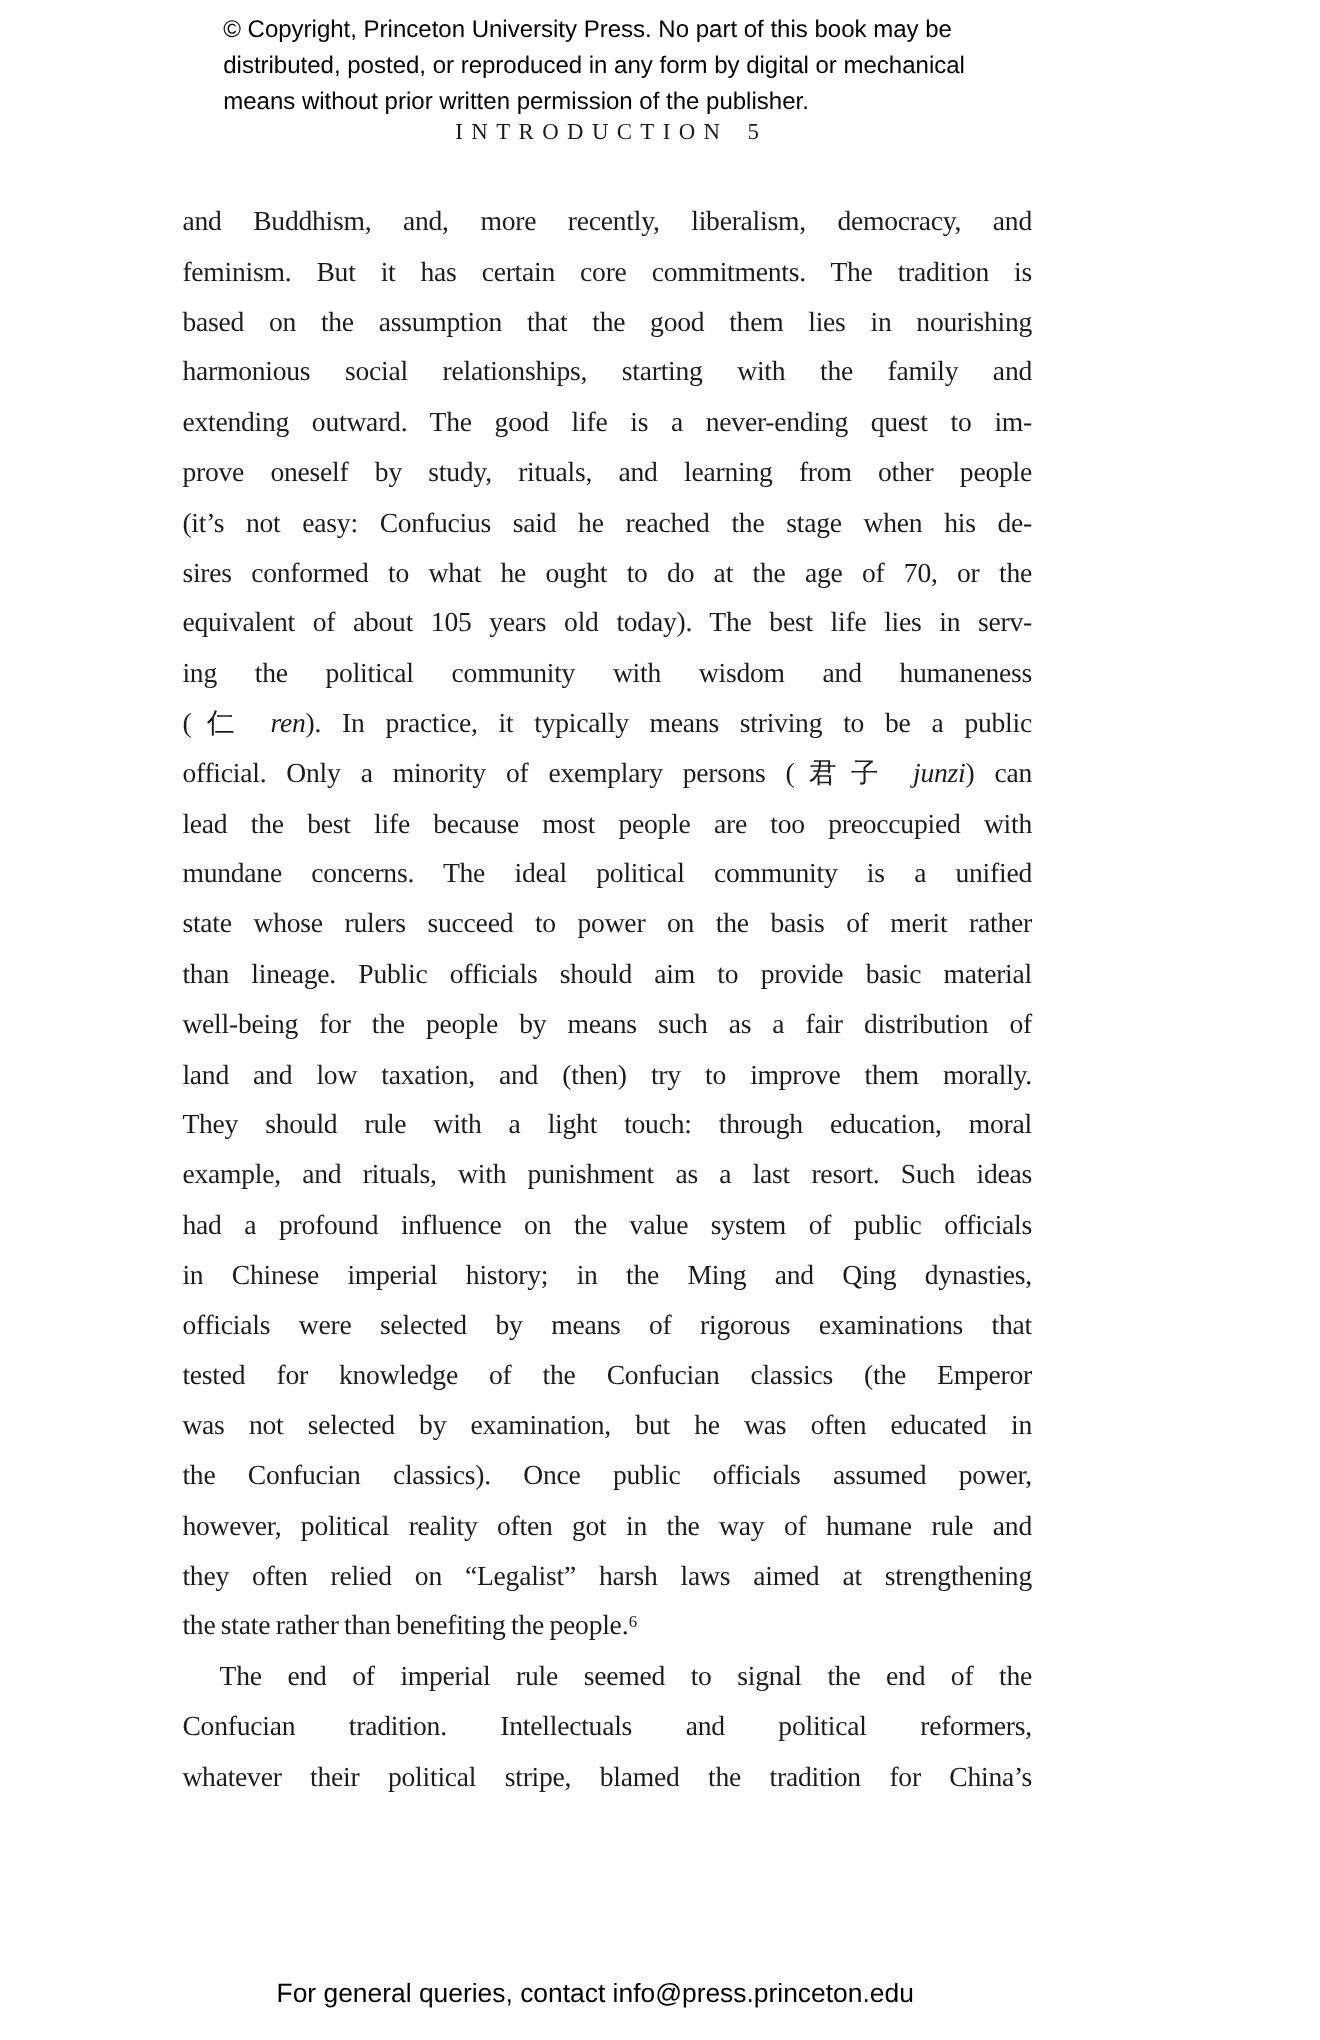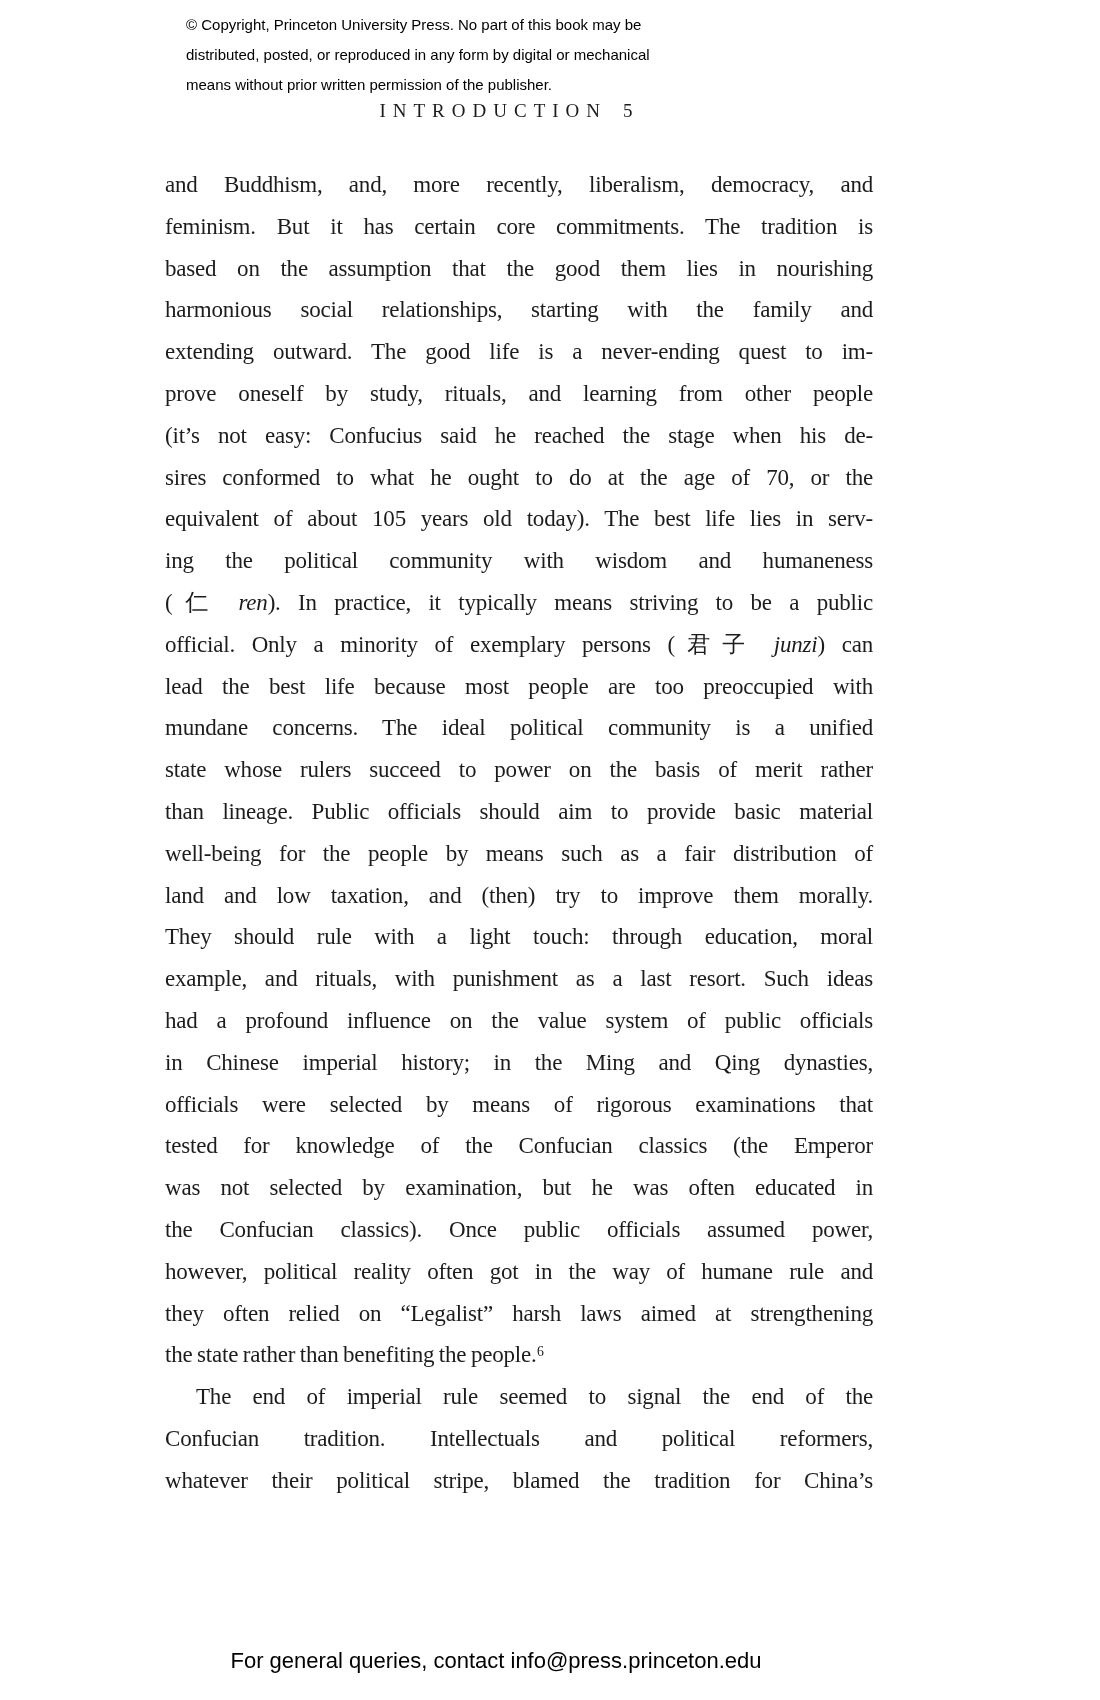--- a/index.html
+++ b/index.html
@@ -16,21 +16,21 @@
     overflow: hidden;
   }
 
   
   .copyright {
     position: absolute;
     left: 186px;
     top: 10px;
     width: 680px;
     font-family: "Liberation Sans", sans-serif;
-    font-size: 15px;
+    font-size: 20px;
     line-height: 30px;
     color: #000000;
   }
 
   
   .running-head {
     position: absolute;
     left: 152px;
     top: 100px;
     width: 708px;
@@ -42,21 +42,21 @@
     letter-spacing: 7px;
   }
   .running-head .page-num {
     margin-left: 16px;
     letter-spacing: 0;
   }
 
   
   .body-text {
     position: absolute;
-    left: 165px;
+    left: 152px;
     top: 164px;
     width: 708px;
     font-size: 23px;
     line-height: 41.8px;
     letter-spacing: -0.2px;
     word-spacing: -1px;
     color: #1c1c1c;
   }
   .body-text .line {
     text-align: justify;

